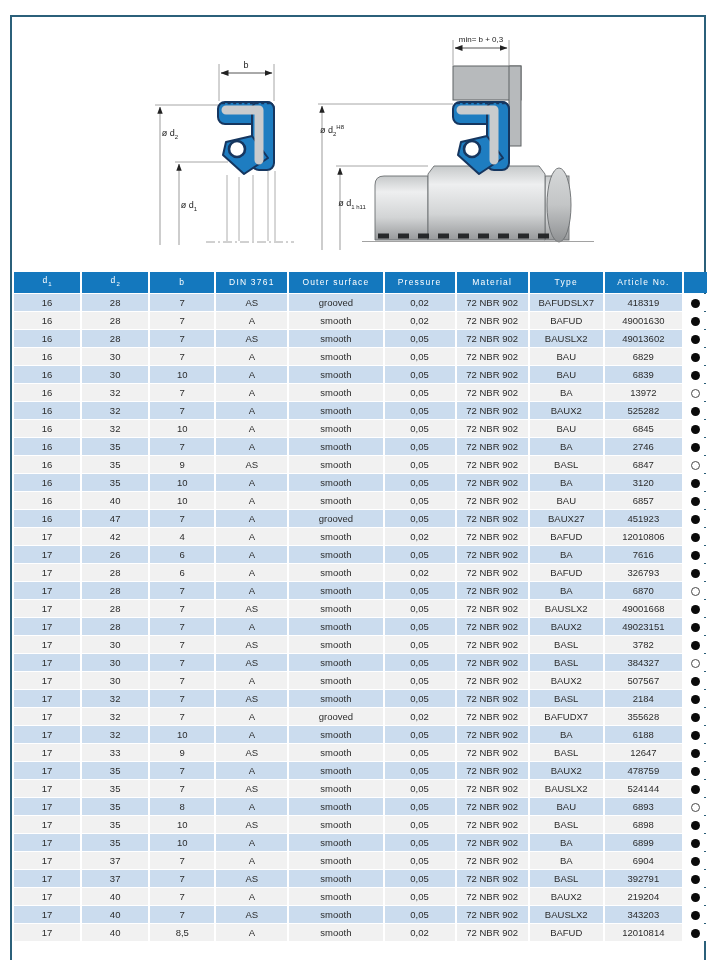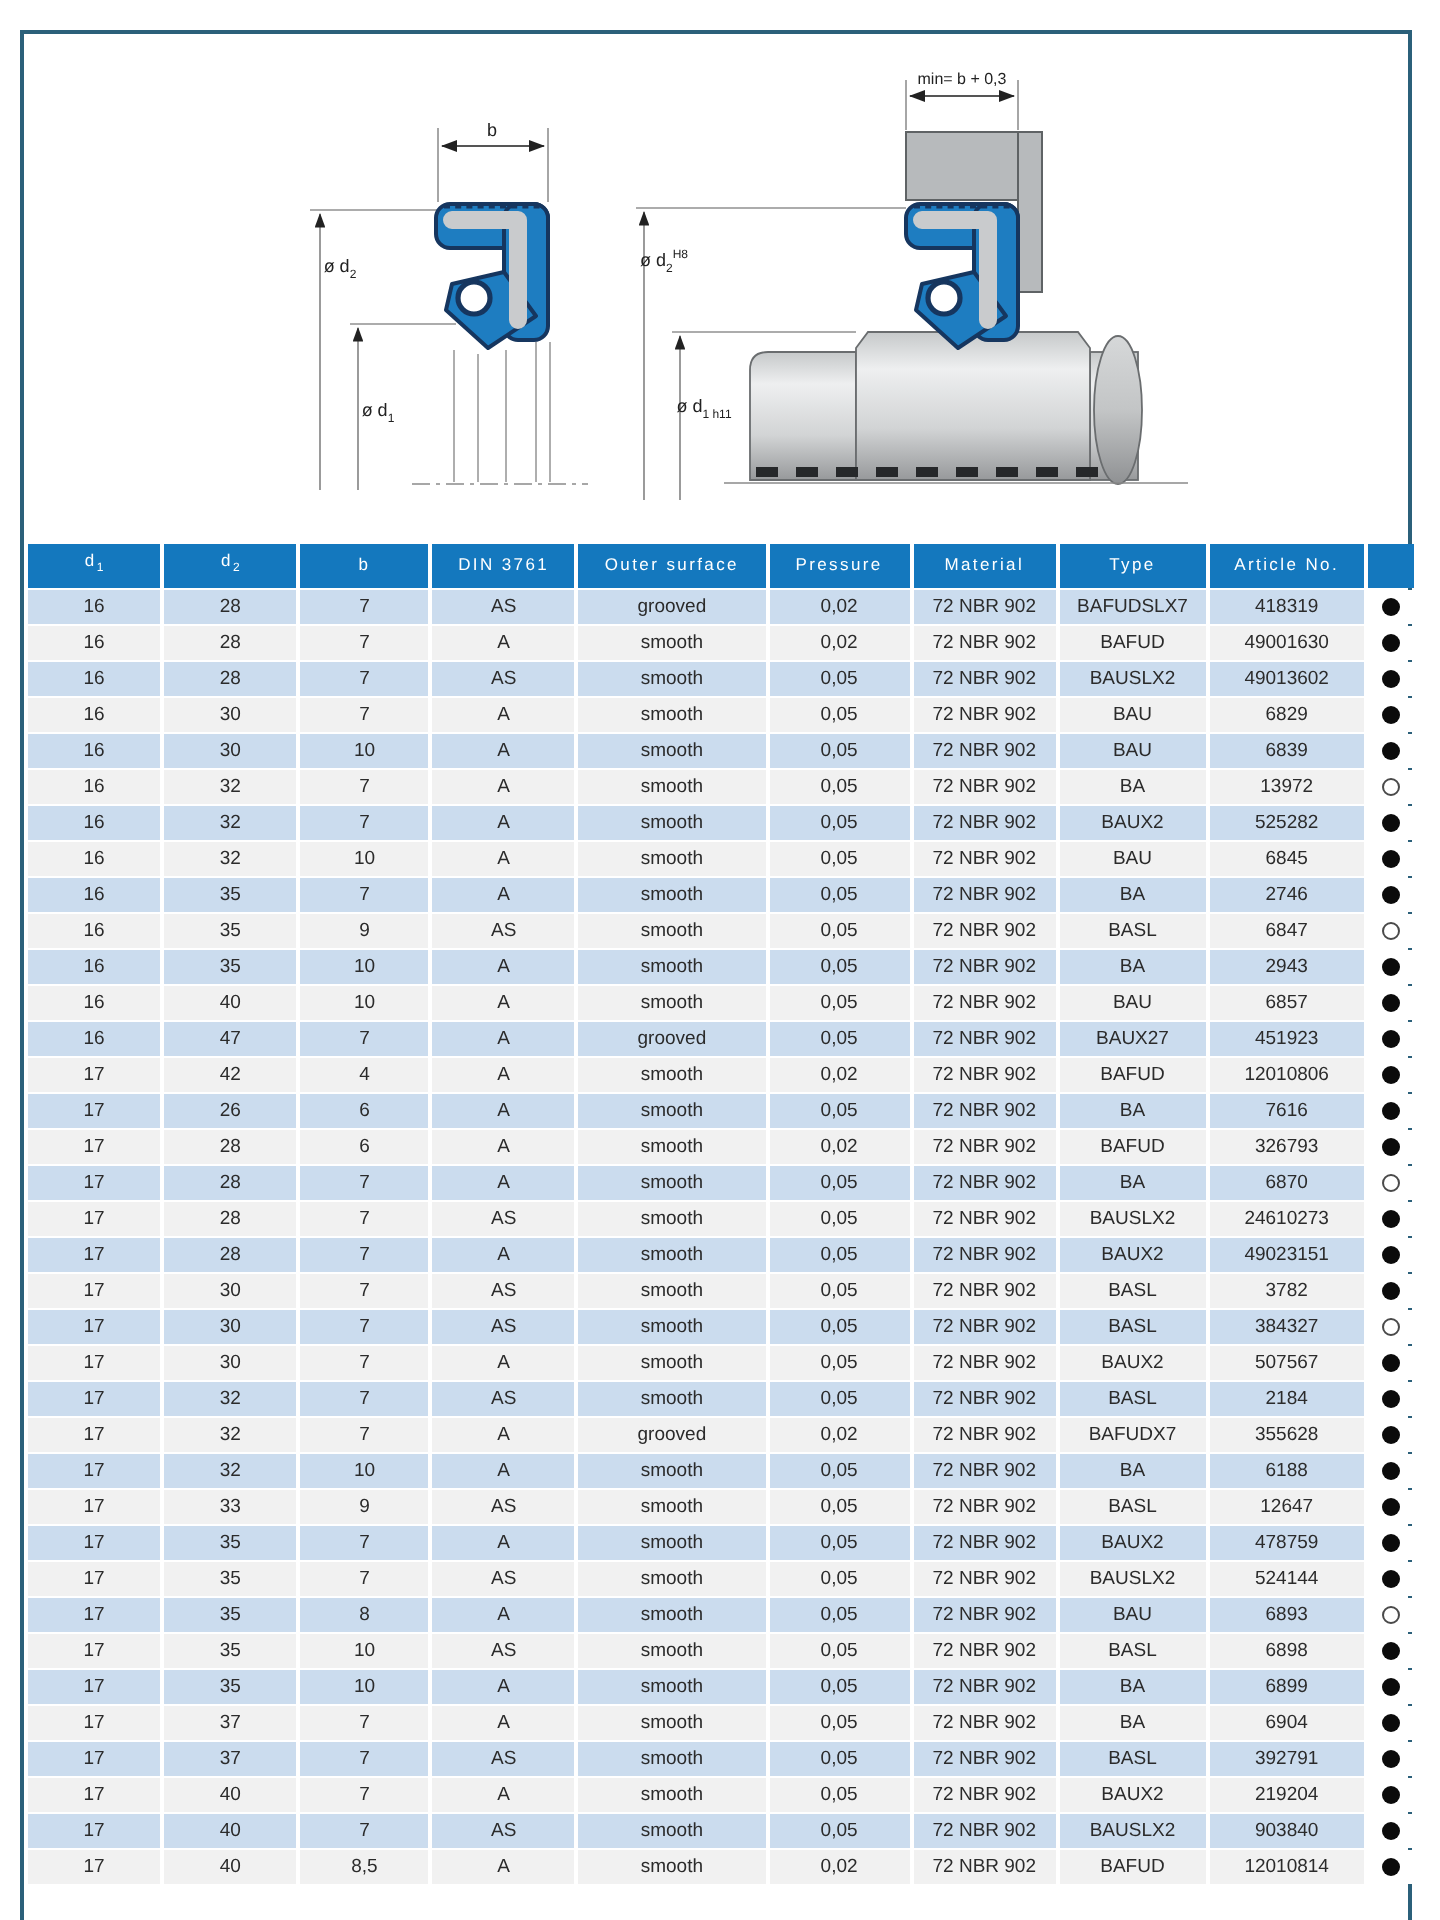--- a/index.html
+++ b/index.html
@@ -278,21 +278,21 @@
           </tr>
           <tr class="odd">
             <td>16</td>
             <td>35</td>
             <td>10</td>
             <td>A</td>
             <td>smooth</td>
             <td>0,05</td>
             <td>72 NBR 902</td>
             <td>BA</td>
-            <td>2943</td>
+            <td>3120</td>
             <td class="dotcell"><span class="dot filled"></span></td>
           </tr>
           <tr class="even">
             <td>16</td>
             <td>40</td>
             <td>10</td>
             <td>A</td>
             <td>smooth</td>
             <td>0,05</td>
             <td>72 NBR 902</td>
@@ -362,21 +362,21 @@
           </tr>
           <tr class="even">
             <td>17</td>
             <td>28</td>
             <td>7</td>
             <td>AS</td>
             <td>smooth</td>
             <td>0,05</td>
             <td>72 NBR 902</td>
             <td>BAUSLX2</td>
-            <td>24610273</td>
+            <td>49001668</td>
             <td class="dotcell"><span class="dot filled"></span></td>
           </tr>
           <tr class="odd">
             <td>17</td>
             <td>28</td>
             <td>7</td>
             <td>A</td>
             <td>smooth</td>
             <td>0,05</td>
             <td>72 NBR 902</td>
@@ -566,21 +566,21 @@
           </tr>
           <tr class="odd">
             <td>17</td>
             <td>40</td>
             <td>7</td>
             <td>AS</td>
             <td>smooth</td>
             <td>0,05</td>
             <td>72 NBR 902</td>
             <td>BAUSLX2</td>
-            <td>903840</td>
+            <td>343203</td>
             <td class="dotcell"><span class="dot filled"></span></td>
           </tr>
           <tr class="even">
             <td>17</td>
             <td>40</td>
             <td>8,5</td>
             <td>A</td>
             <td>smooth</td>
             <td>0,02</td>
             <td>72 NBR 902</td>

